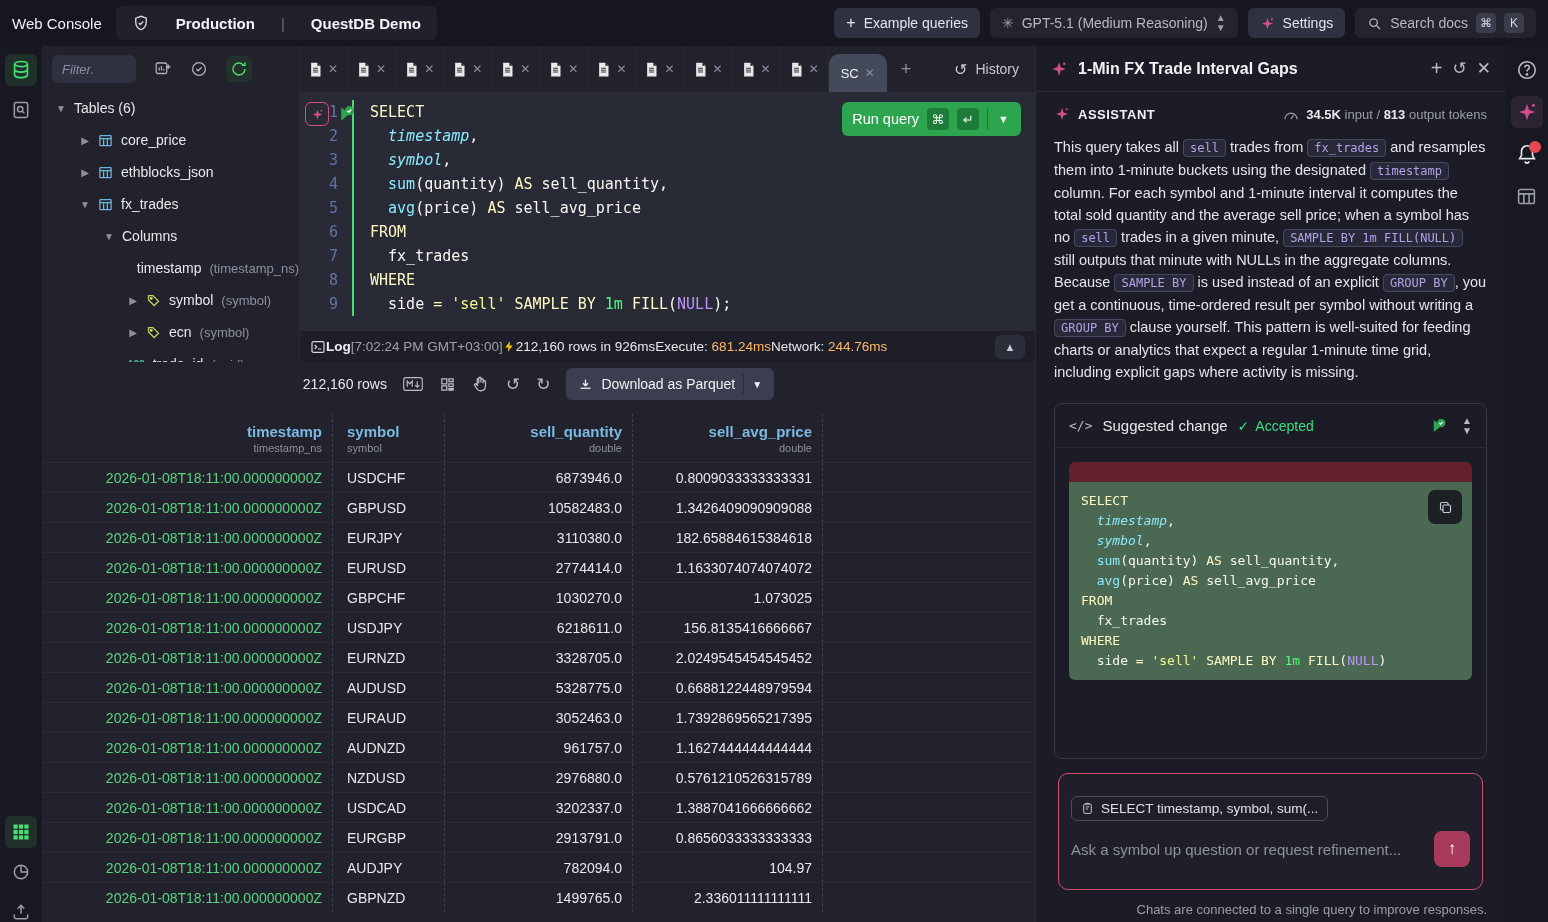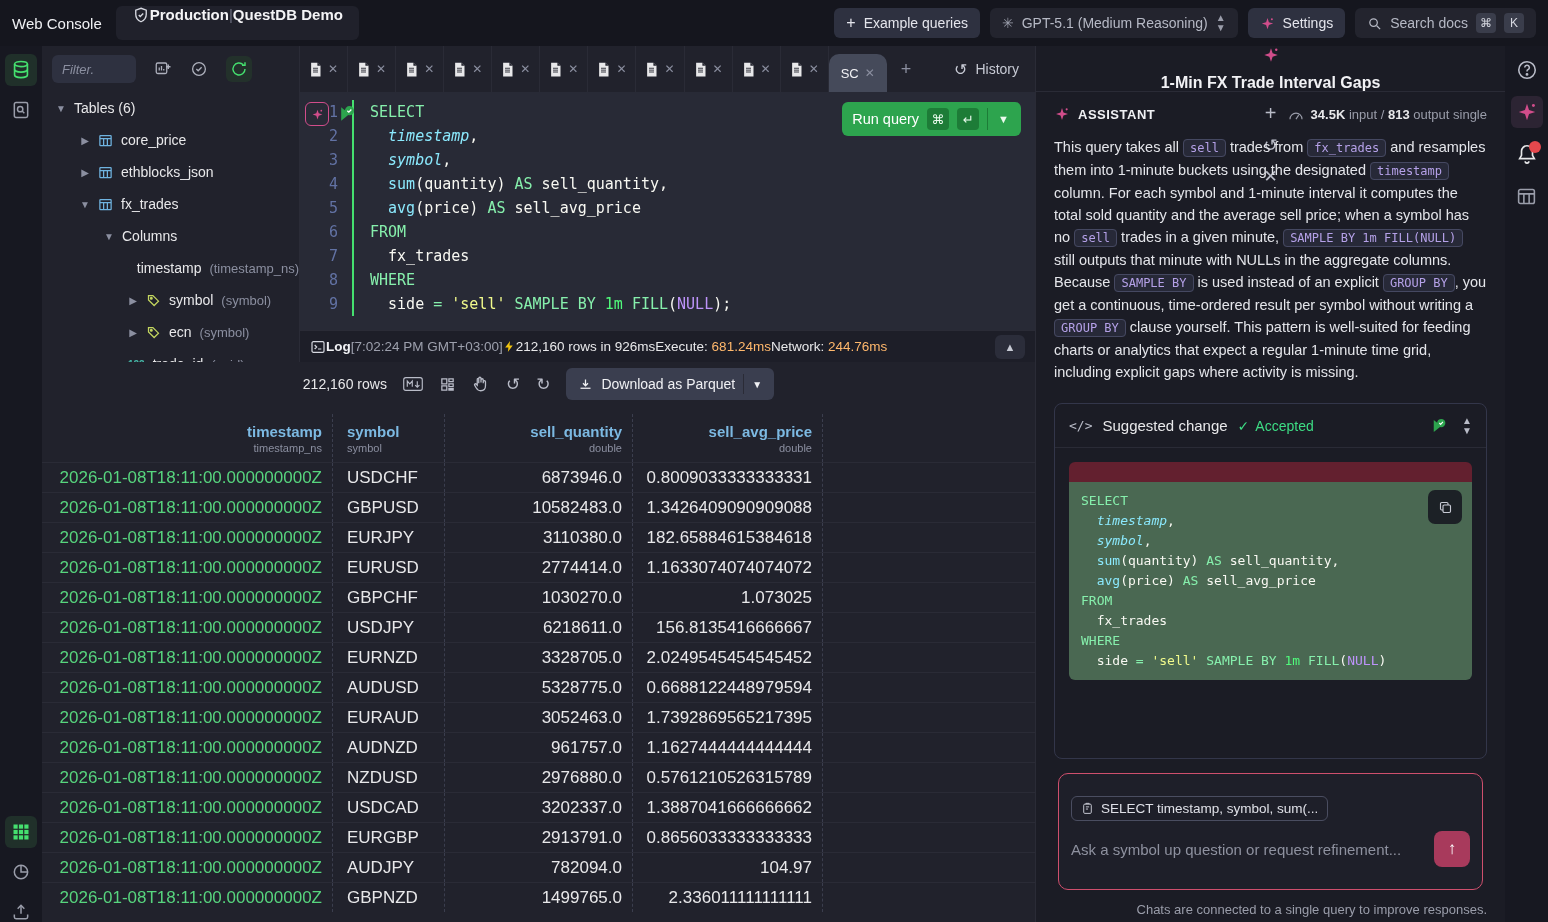--- a/index.html
+++ b/index.html
@@ -2,21 +2,21 @@
 <html><head>
 <meta charset="utf-8">
 <style>
   * { margin:0; padding:0; box-sizing:border-box; }
   html,body { width:1548px; height:922px; overflow:hidden; background:#21222c;
     font-family:"Liberation Sans", sans-serif; color:#e8e8ea; }
 
   
   .topbar { height:46px; background:#15161e; display:flex; align-items:center; padding:0 12px; gap:14px; }
   .app-title { font-size:15px; color:#f0f1f4; white-space:nowrap; }
-  .instance-badge { display:flex; gap:0; background:#20212b; border-radius:6px; height:34px; padding:0 16px; }
+  .instance-badge { display:flex; align-items:center; gap:26px; background:#20212b; border-radius:6px; height:34px; padding:0 16px; }
   .instance-badge .env { font-size:15px; font-weight:700; color:#f4f4f6; }
   .instance-badge .sep { color:#6a6d7c; font-size:15px; }
   .instance-badge .name { font-size:15px; font-weight:700; color:#f4f4f6; }
   .topbar-right { margin-left:auto; display:flex; align-items:center; gap:10px; }
   .tb-btn { display:flex; align-items:center; gap:8px; height:30px; padding:0 12px; background:#2e3140; border-radius:6px; font-size:14px; color:#e4e5ec; cursor:pointer; white-space:nowrap; }
   .tb-btn.dim { background:#23242e; color:#b6b9c5; }
   .kbd { display:inline-flex; align-items:center; justify-content:center; min-width:20px; height:20px; padding:0 4px; background:#3a3d4b; border-radius:4px; font-size:12px; color:#d6d8e0; }
   .updown { font-size:10px; color:#9a9daa; line-height:1; display:flex; flex-direction:column; }
 
   
@@ -49,21 +49,21 @@
   .tab { height:100%; display:flex; align-items:center; gap:6px; padding:0 9px; border-right:1px solid #2a2b36; color:#c7cad4; cursor:pointer; }
   .tab .x { color:#8b8fa0; font-size:12px; }
   .tab.active { background:#454a5a; border-radius:10px 10px 0 0; height:38px; border-right:none; padding:0 12px; color:#f2f2f5; font-size:13px; }
   .tab-add { color:#8b8fa0; font-size:18px; padding:0 14px; cursor:pointer; align-self:center; }
   .history-btn { margin-left:auto; display:flex; align-items:center; gap:8px; color:#c7cad4; font-size:14px; padding:0 16px; align-self:center; cursor:pointer; }
   .editor { height:238px; background:#282a36; position:relative; padding-top:6px; overflow:hidden; }
   .code-line { display:flex; align-items:center; height:24px; font-size:15px; }
   .code-line .ln { width:52px; text-align:right; padding-right:14px; color:#6272a4; flex:none; font-family:"DejaVu Sans Mono", monospace; }
   .code-line .bar { width:2px; align-self:stretch; background:#45e06f; margin-right:16px; flex:none; }
   .code-text { font-family:"DejaVu Sans Mono", monospace; white-space:pre; }
-  .tok-kw { color:#86efac; } .tok-var { color:#8be9fd; font-style:italic; }
+  .tok-kw { color:#fef9c3; } .tok-var { color:#8be9fd; font-style:italic; }
   .tok-fn { color:#8be9fd; } .tok-str { color:#f1fa8c; }
   .tok-num { color:#50fa7b; } .tok-const { color:#bd93f9; } .tok-p { color:#f8f8f2; }
   .gutter-icons { position:absolute; left:5px; top:10px; display:flex; gap:8px; align-items:center; }
   .sparkle-box { width:24px; height:24px; border:1px solid #d14d8b; border-radius:6px; display:flex; align-items:center; justify-content:center; }
   .run-btn { position:absolute; top:10px; right:14px; height:34px; background:#2da44e; border-radius:6px; display:flex; align-items:center; gap:8px; padding:0 10px; cursor:pointer; }
   .run-btn .lbl { font-size:14.5px; color:#fff; }
   .run-kbd { width:22px; height:22px; background:#1d7c37; border-radius:4px; color:#eafbee; font-size:13px; display:flex; align-items:center; justify-content:center; }
   .run-div { width:1px; height:22px; background:#1d7c37; }
   .run-chev { color:#eafbee; font-size:11px; padding:0 2px; }
 
@@ -84,28 +84,28 @@
   .grid { flex:1; overflow:hidden; margin-top:8px; }
   .grid-row { display:grid; grid-template-columns:291px 112px 188px 190px 1fr; }
   .gh { height:48px; }
   .gh .cell { display:flex; flex-direction:column; justify-content:center; }
   .col-name { font-size:15px; font-weight:700; color:#7cb9e2; }
   .col-type { font-size:11px; color:#8b8fa0; margin-top:2px; }
   .cell { border-right:1px dashed #3b3e4e; padding:0 10px; overflow:hidden; white-space:nowrap; }
   .cell.r { text-align:right; }
   .cell.l { padding-left:14px; }
   .cell.f { border-right:none; }
-  .body-row { height:30px; border-top:1px solid #2a2b36; font-size:17px; cursor:pointer; }
+  .body-row { height:30px; border-top:1px solid #2a2b36; font-size:14px; cursor:pointer; }
   .body-row .cell { display:flex; align-items:center; }
   .body-row .cell.r { justify-content:flex-end; }
   .c-ts { color:#57d57e; }
 
   
   .chat { width:470px; background:#1b1c25; border-left:1px solid #2a2b36; display:flex; flex-direction:column; }
-  .chat-header { height:46px; border-bottom:1px solid #2a2b36; display:flex; align-items:center; gap:10px; padding:0 14px;flex-direction:column; }
+  .chat-header { height:46px; border-bottom:1px solid #2a2b36; display:flex; align-items:center; gap:10px; padding:0 14px; }
   .chat-title { font-size:16px; font-weight:700; color:#f2f2f5; flex:1; }
   .ch-icon { color:#b9bcc8; cursor:pointer; display:flex; font-size:17px; }
   .chat-body { flex:1; padding:14px 18px 0 18px; overflow:hidden; }
   .asst-row { display:flex; align-items:center; gap:8px; }
   .asst-label { font-size:13px; font-weight:700; letter-spacing:0.5px; color:#f0f1f4; }
   .asst-meta { margin-left:auto; display:flex; align-items:center; gap:7px; font-size:13px; color:#9a9daa; }
   .asst-meta b { color:#e8e8ea; }
   .asst-text { margin-top:14px; font-size:14.5px; line-height:22px; color:#e4e5ea; }
   .chip { font-family:"DejaVu Sans Mono", monospace; font-size:12px; color:#b5a1e8; background:#272938; border:1px solid #454861; border-radius:4px; padding:1px 6px; white-space:nowrap; }
   .sug-card { margin-top:20px; border:1px solid #33364a; border-radius:8px; height:356px; display:flex; flex-direction:column; }
@@ -703,21 +703,21 @@
               <path d="M12 3l2.2 6.8L21 12l-6.8 2.2L12 21l-2.2-6.8L3 12l6.8-2.2z"></path>
               <circle cx="19" cy="5" r="1.6"></circle>
             </svg>
         </span>
         <span class="asst-label">ASSISTANT</span>
         <span class="asst-meta">
           <svg width="16" height="13" viewBox="0 0 24 18" fill="none" stroke="#9a9daa" stroke-width="1.7">
               <path d="M3 16a9 9 0 0 1 18 0"></path>
               <path d="M12 16l4-6"></path>
             </svg>
-          <span id="token-meta"><b>34.5K</b><span> input / </span><b>813</b><span> output single</span></span>
+          <span id="token-meta"><b>34.5K</b><span> input / </span><b>813</b><span> output tokens</span></span>
         </span>
       </div>
       <div class="asst-text" id="asst-text">This query takes all <code class="chip">sell</code> trades from <code class="chip">fx_trades</code> and resamples them into 1-minute buckets using the designated <code class="chip">timestamp</code> column. For each symbol and 1-minute interval it computes the total sold quantity and the average sell price; when a symbol has no <code class="chip">sell</code> trades in a given minute, <code class="chip">SAMPLE BY 1m FILL(NULL)</code> still outputs that minute with NULLs in the aggregate columns. Because <code class="chip">SAMPLE BY</code> is used instead of an explicit <code class="chip">GROUP BY</code>, you get a continuous, time-ordered result per symbol without writing a <code class="chip">GROUP BY</code> clause yourself. This pattern is well-suited for feeding charts or analytics that expect a regular 1-minute time grid, including explicit gaps where activity is missing.</div>
 
       <div class="sug-card">
         <div class="sug-head">
           <span style="color:#b9bcc8;font-size:13px;font-family:'DejaVu Sans Mono',monospace;">&lt;/&gt;</span>
           <span class="sug-title">Suggested change</span>
           <span class="accepted">
             <span>✓</span>

